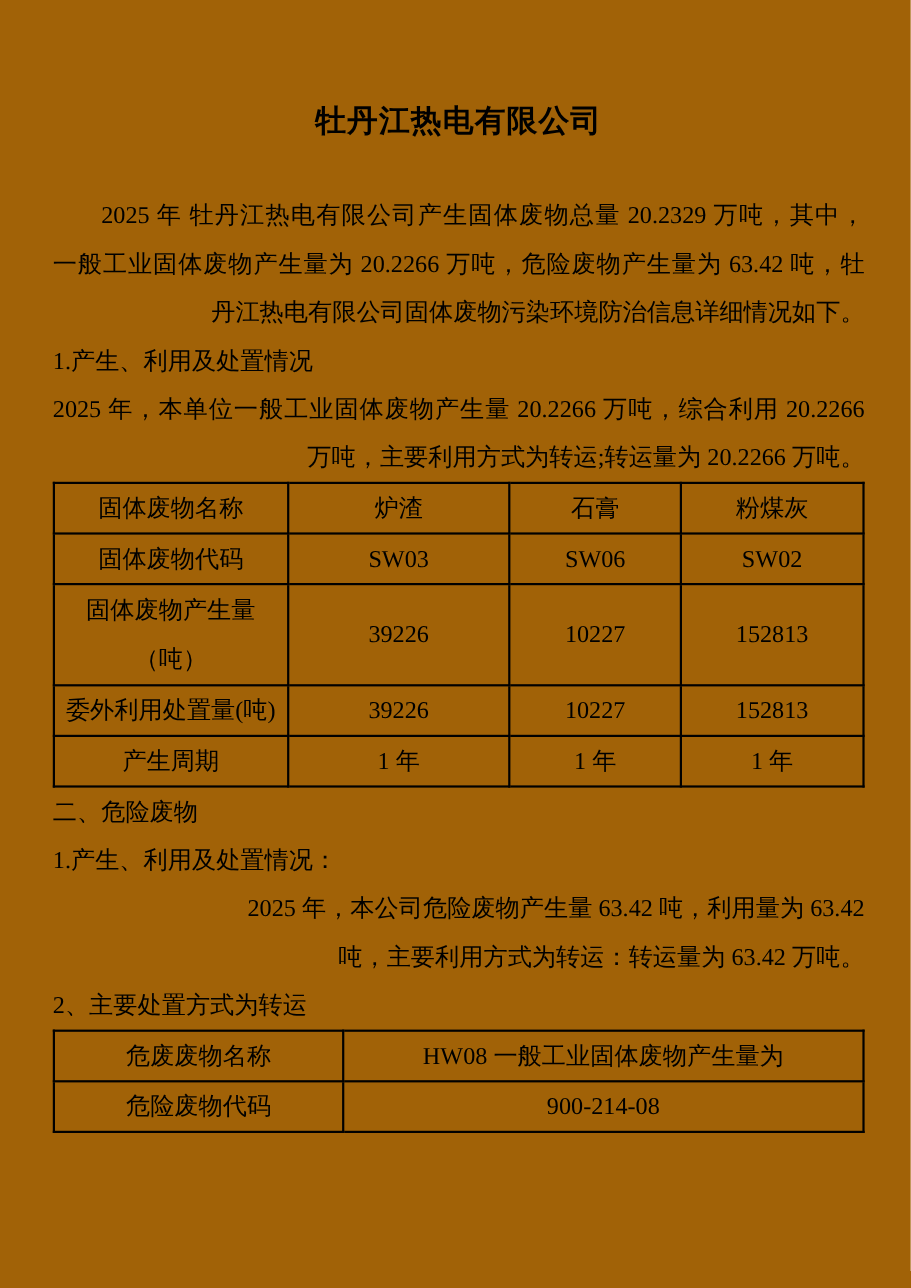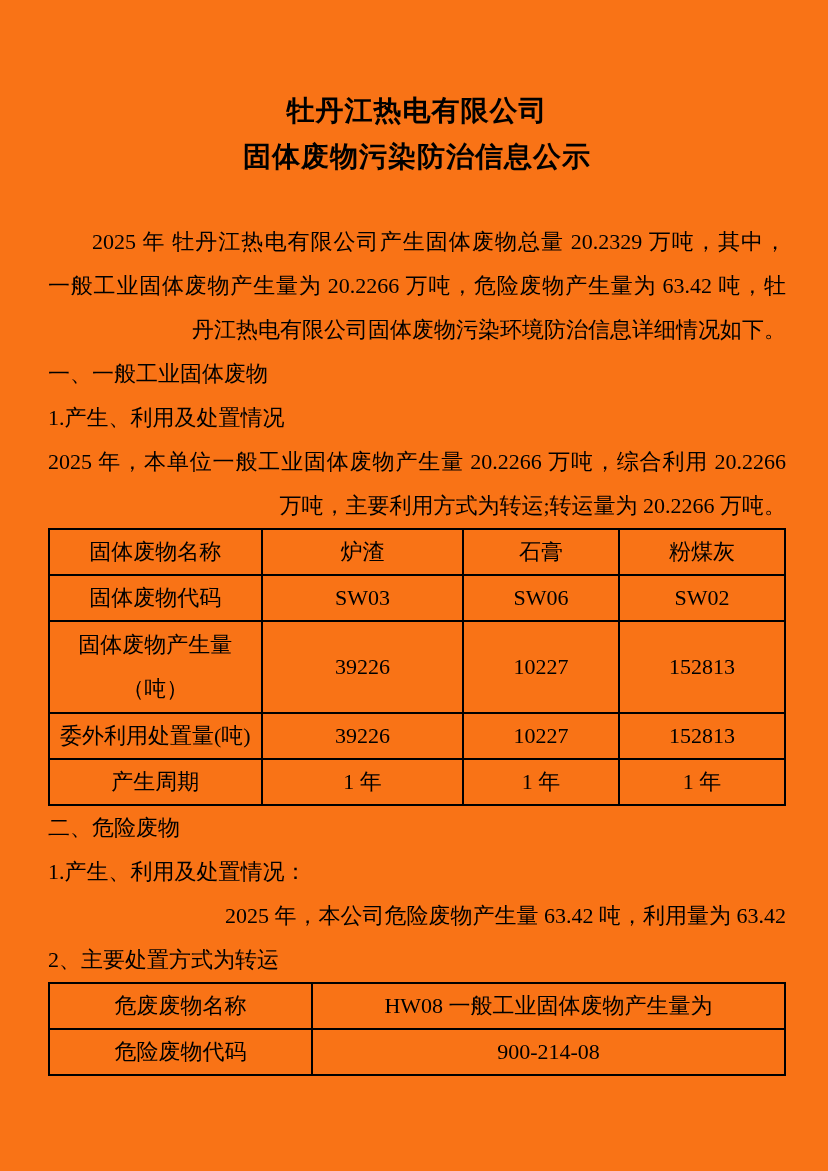--- a/index.html
+++ b/index.html
@@ -1,21 +1,21 @@
 <!DOCTYPE html>
 <html><head>
 <meta charset="utf-8">
 <style>
   html,body{margin:0;padding:0;background:#fff;}
   .page{
     position:relative;
     width:828px;height:1171px;
     box-sizing:border-box;
     padding:88px 42px 0 48px;
-    background:#f97316;color:#000000;
+    background:#a16207;color:#000000;
     font-family:"Liberation Serif","DejaVu Serif",serif;
     font-size:22px;
     overflow:hidden;
   }
   .title-block{text-align:center;}
   .title-line{font-size:28px;font-weight:bold;line-height:46px;letter-spacing:1px;}
   .intro{margin-top:40px;}
   .line{line-height:44px;text-align:right;}
   .j{text-align:justify;text-align-last:justify;}
   .indent{text-indent:44px;}
@@ -48,30 +48,28 @@
   .t2 .c1{width:35.5%;}
   .t2 .c2{width:64.5%;}
 </style>
 </head>
 <body>
 
 <div class="page">
 
   <div class="title-block">
     <div class="title-line">牡丹江热电有限公司</div>
-    <div class="title-line">固体废物污染防治信息公示</div>
   </div>
 
   <div class="intro">
     <div class="line j indent">2025 年 牡丹江热电有限公司产生固体废物总量 20.2329 万吨，其中，</div>
     <div class="line j">一般工业固体废物产生量为 20.2266 万吨，危险废物产生量为 63.42 吨，牡</div>
     <div class="line">丹江热电有限公司固体废物污染环境防治信息详细情况如下。</div>
   </div>
 
-  <div class="heading">一、一般工业固体废物</div>
   <div class="heading">1.产生、利用及处置情况</div>
 
   <div>
     <div class="line j">2025 年，本单位一般工业固体废物产生量 20.2266 万吨，综合利用 20.2266</div>
     <div class="line">万吨，主要利用方式为转运;转运量为 20.2266 万吨。</div>
   </div>
 
   <table class="t1">
     <tbody>
       <tr class="r1">
@@ -106,20 +104,21 @@
         <td class="c4">1 年</td>
       </tr>
     </tbody>
   </table>
 
   <div class="heading">二、危险废物</div>
   <div class="heading">1.产生、利用及处置情况：</div>
 
   <div>
     <div class="line">2025 年，本公司危险废物产生量 63.42 吨，利用量为 63.42</div>
+    <div class="line">吨，主要利用方式为转运：转运量为 63.42 万吨。</div>
   </div>
 
   <div class="heading">2、主要处置方式为转运</div>
 
   <table class="t2">
     <tbody>
       <tr>
         <td class="c1">危废废物名称</td>
         <td class="c2">HW08 一般工业固体废物产生量为</td>
       </tr>

